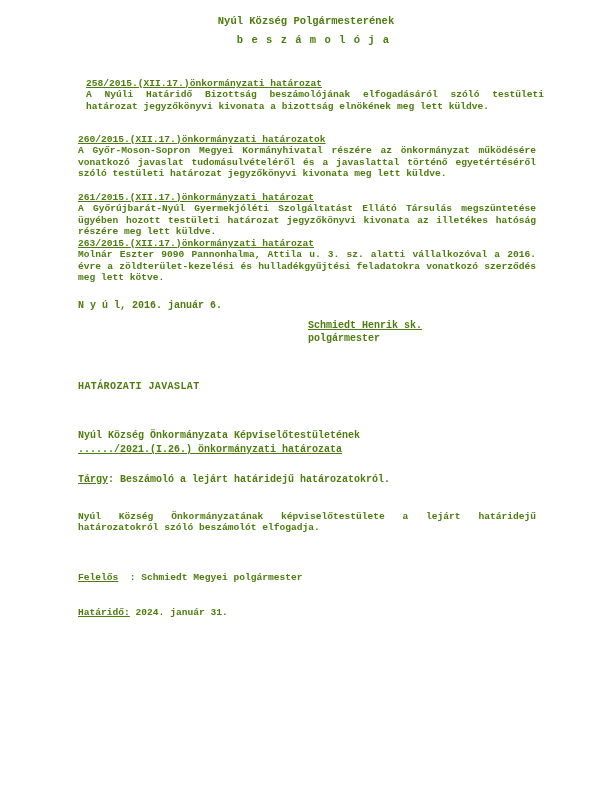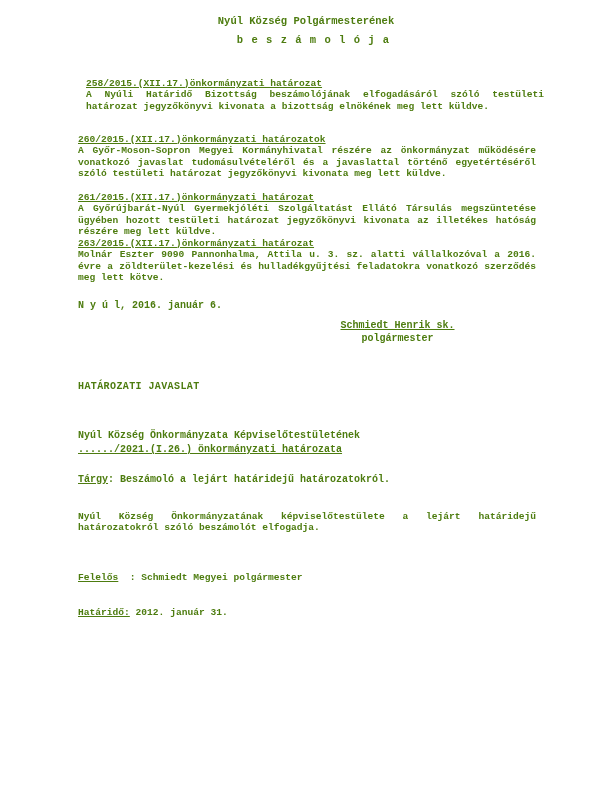--- a/index.html
+++ b/index.html
@@ -41,23 +41,22 @@
   .res-2 { top: 134px; }
   .res-3 { top: 192px; }
   .res-4 { top: 238px; }
 
   .dateline {
     left: 78px; top: 300px;
     font-size: 10px;
   }
 
   .signature {
-    left: 315px; top: 319px;
+    left: 308px; top: 319px;
     width: 165px;
-    text-align: center;
     font-size: 10px;
     line-height: 13px;
   }
   .sig-name { text-decoration: underline; }
 
   .proposal-heading {
     left: 78px; top: 381px;
     width: 467px;
     text-align: left;
     font-size: 10px;
@@ -141,16 +140,16 @@
   <div class="abs addressee">Nyúl Község Önkormányzata Képviselőtestületének</div>
 
   <div class="abs number-line">....../2021.(I.26.) önkormányzati határozata</div>
 
   <div class="abs subject-line"><span class="u">Tárgy</span><span>: Beszámoló a lejárt határidejű határozatokról.</span></div>
 
   <div class="abs proposal-body">Nyúl Község Önkormányzatának képviselőtestülete a lejárt határidejű határozatokról szóló beszámolót elfogadja.</div>
 
   <div class="abs footer-lines">
     <div><span class="u">Felelős</span><span>  : Schmiedt Megyei polgármester</span></div>
-    <div><span class="u">Határidő:</span><span> 2012. január 31.</span></div>
+    <div><span class="u">Határidő:</span><span> 2024. január 31.</span></div>
   </div>
 
 </div>
 
 </body></html>

